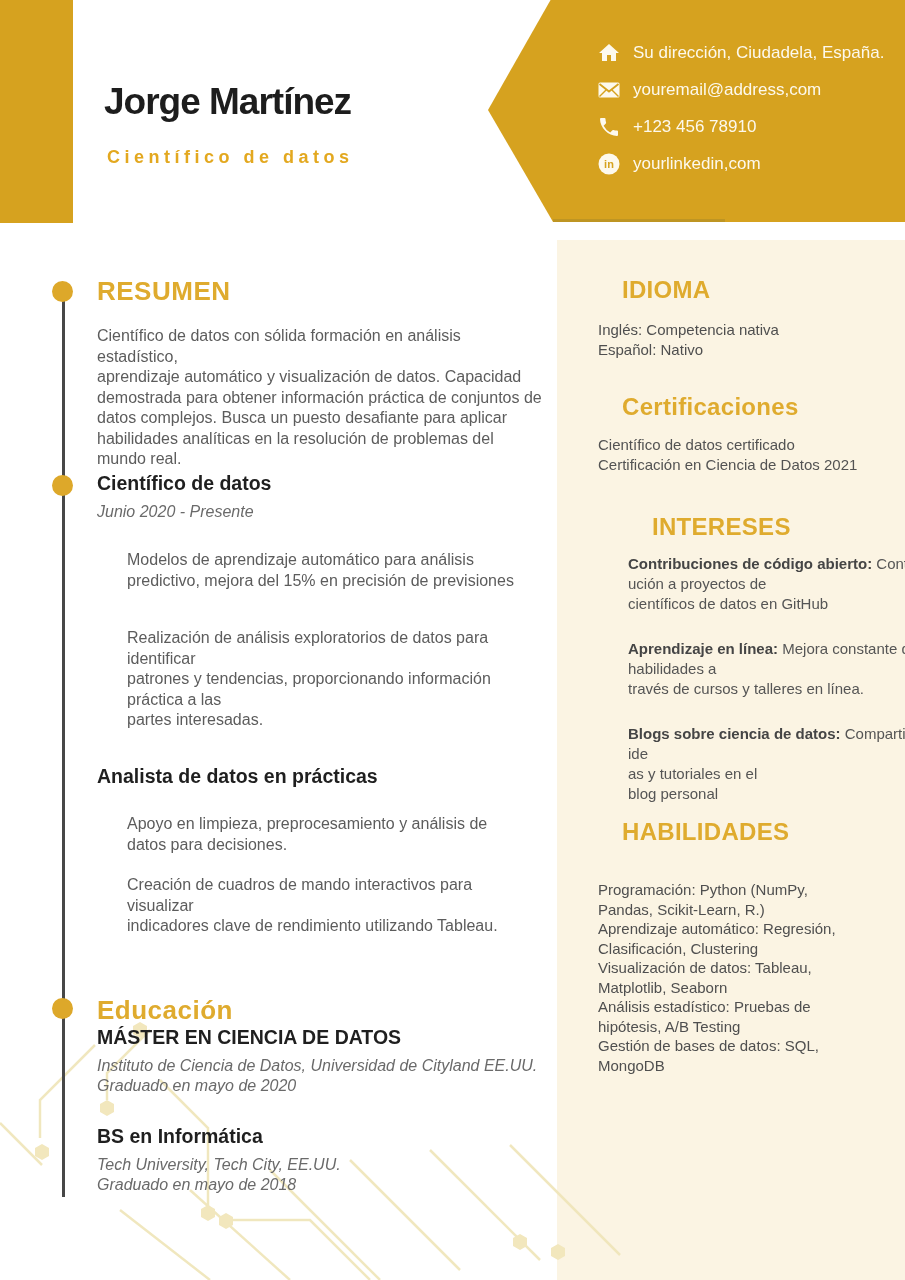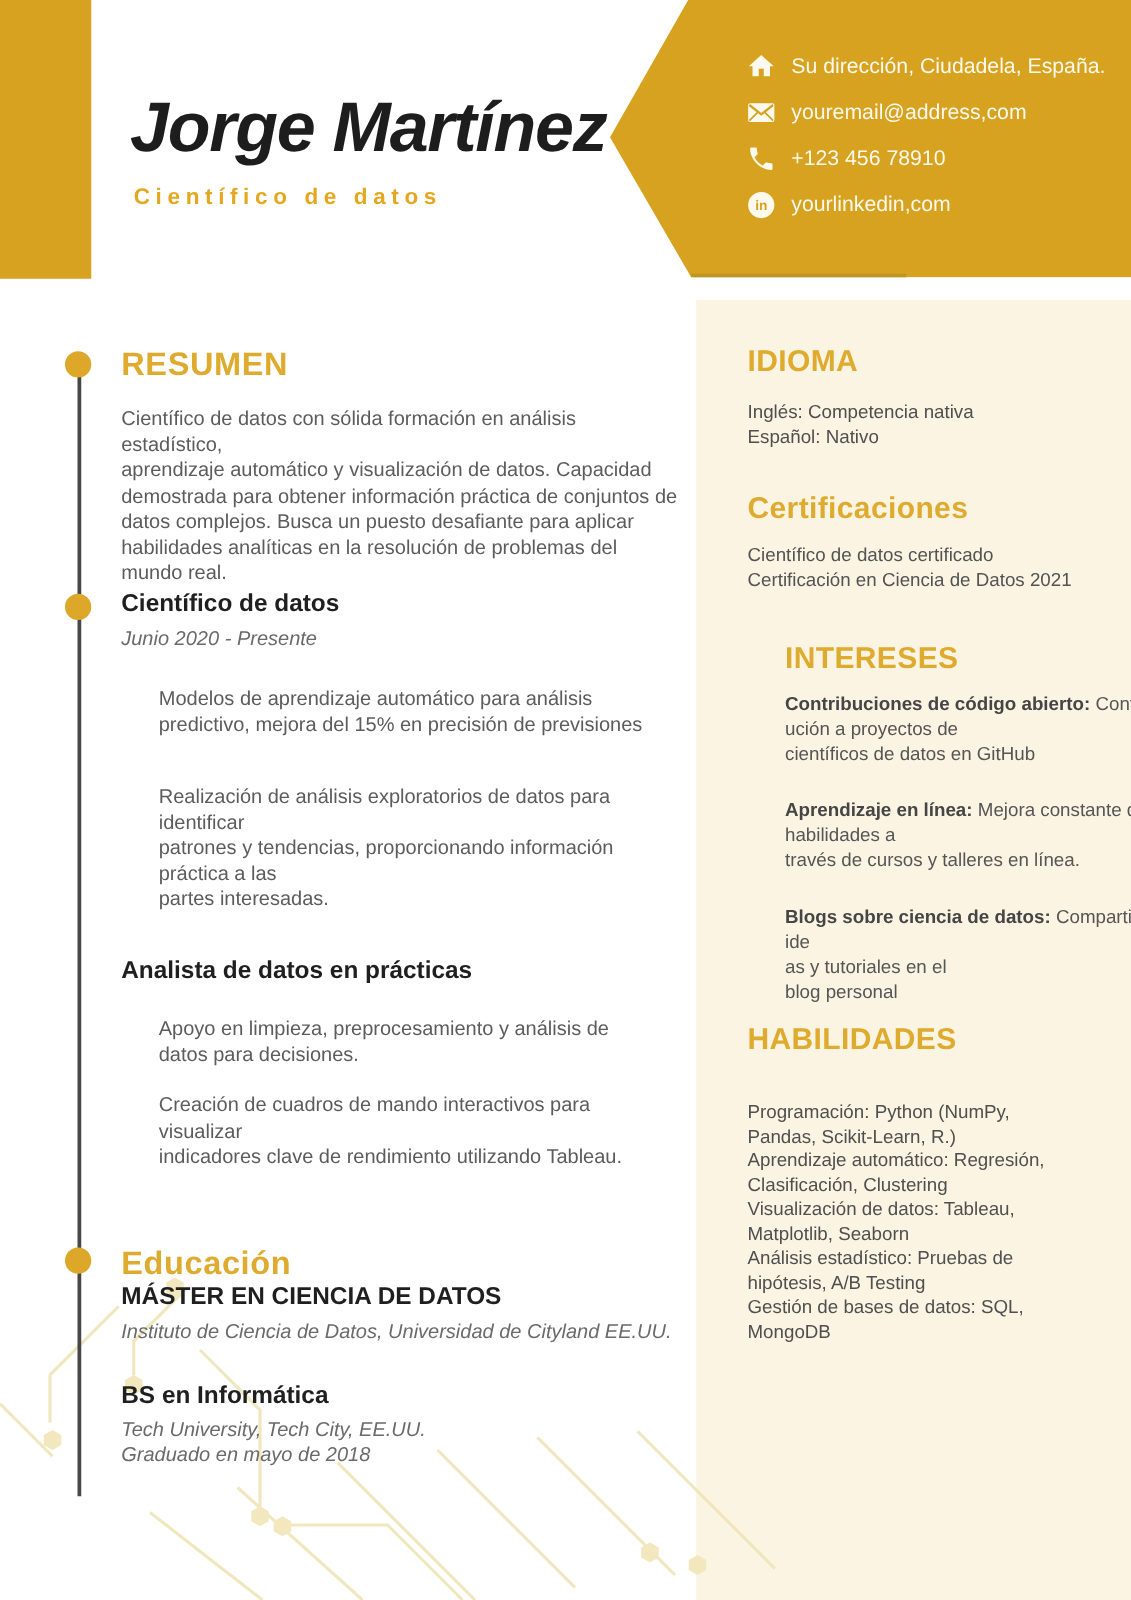--- a/index.html
+++ b/index.html
@@ -10,21 +10,21 @@
   }
   
   .left-accent-bar{position:absolute;left:0;top:0;width:73px;height:223px;background:#d6a21f;}
   .header-chevron{
     position:absolute;left:488px;top:0;width:417px;height:222px;background:#d6a21f;
     clip-path:polygon(15% 0%,100% 0%,100% 100%,15.6% 100%,0% 49.5%);
   }
   .chevron-shadow-edge{position:absolute;left:553px;top:219px;width:172px;height:3px;background:#ab8a26;opacity:.55;}
   .right-panel{position:absolute;left:557px;top:240px;width:348px;height:1040px;background:#fbf4e3;}
   
-  .name{position:absolute;left:104px;top:72px;font-size:56px;line-height:60px;font-weight:bold;letter-spacing:-1px;color:#1d1d1d;font-style:italic;}
+  .name{position:absolute;left:104px;top:72px;font-size:37px;line-height:60px;font-weight:bold;letter-spacing:-1px;color:#1d1d1d;}
   .job-subtitle{position:absolute;left:107px;top:146px;font-size:18px;line-height:22px;font-weight:bold;letter-spacing:4.5px;color:#e3a81f;}
   
   .contact{position:absolute;left:597px;top:41px;display:flex;flex-direction:column;gap:13px;}
   .contact-row{display:flex;align-items:center;gap:12px;}
   .contact-row .c-icon{width:24px;height:24px;flex:0 0 24px;}
   .contact-row .c-text{font-size:17px;color:#fdf9ed;}
   
   .timeline-line{position:absolute;left:62px;top:283px;width:3px;height:914px;background:#474747;}
   .timeline-dot{position:absolute;left:52px;width:21px;height:21px;border-radius:50%;background:#dda82a;}
   .dot-resumen{top:281px;}
@@ -44,21 +44,21 @@
   .bullets .bullet{margin:0 0 37px 0;}
   .bullets .bullet:last-child{margin-bottom:0;}
   .job2{position:absolute;left:97px;top:764px;width:445px;}
   .job2 .meta{margin-top:8px;}
   .job2 .bullets{margin-top:26px;}
   .job2 .bullet{margin-bottom:20px;}
   .sec-educacion{position:absolute;left:97px;top:995px;width:445px;}
   .sec-educacion .meta{margin-top:7px;}
   .degree2-title{margin-top:28px;}
   
-  .sec-heading-right{font-size:24px;line-height:28px;font-weight:bold;letter-spacing:.3px;color:#dfab2e;}
+  .sec-heading-right{font-size:24px;line-height:28px;font-weight:bold;letter-spacing:.3px;color:#dfab2e;margin-left:24px;}
   .right-body{font-size:15px;line-height:20px;color:#4f4f4f;white-space:pre-line;}
   .sec-idioma{position:absolute;left:598px;top:276px;width:300px;}
   .sec-idioma .right-body{margin-top:16px;}
   .sec-cert{position:absolute;left:598px;top:393px;width:300px;}
   .sec-cert .right-body{margin-top:14px;color:#535353;}
   .sec-intereses{position:absolute;left:628px;top:513px;width:300px;}
   .interest-list{margin-top:13px;}
   .interest-item{font-size:15px;line-height:20px;color:#555555;white-space:pre-line;margin-bottom:25px;}
   .interest-item:last-child{margin-bottom:0;}
   .interest-label{font-weight:bold;color:#454545;}
@@ -172,20 +172,21 @@
       <p class="bullet body-text">Creación de cuadros de mando interactivos para visualizar
 indicadores clave de rendimiento utilizando Tableau.</p>
     </div>
   </div>
 
   <div class="sec-educacion">
     <div class="sec-heading-left">Educación</div>
     <div class="item-title">MÁSTER EN CIENCIA DE DATOS</div>
     <div class="meta">
       <div>Instituto de Ciencia de Datos, Universidad de Cityland EE.UU.</div>
+      <div>Graduado en mayo de 2020</div>
     </div>
     <div class="item-title degree2-title">BS en Informática</div>
     <div class="meta">
       <div>Tech University, Tech City, EE.UU.</div>
       <div>Graduado en mayo de 2018</div>
     </div>
   </div>
 
   <div class="sec-idioma">
     <div class="sec-heading-right">IDIOMA</div>

